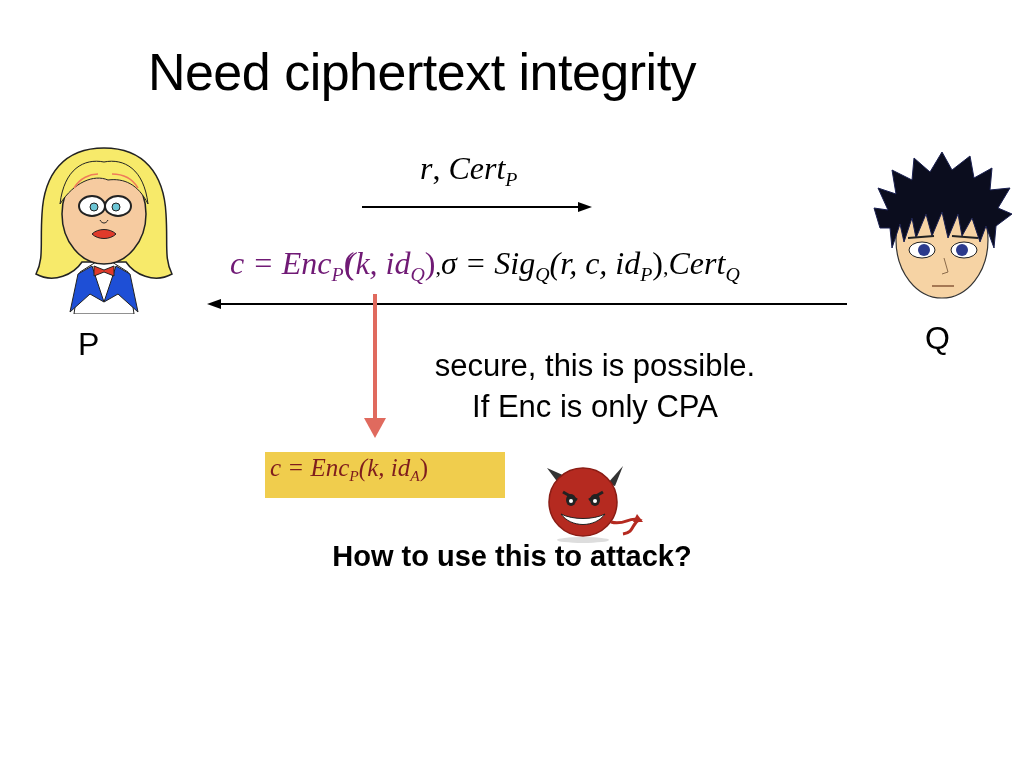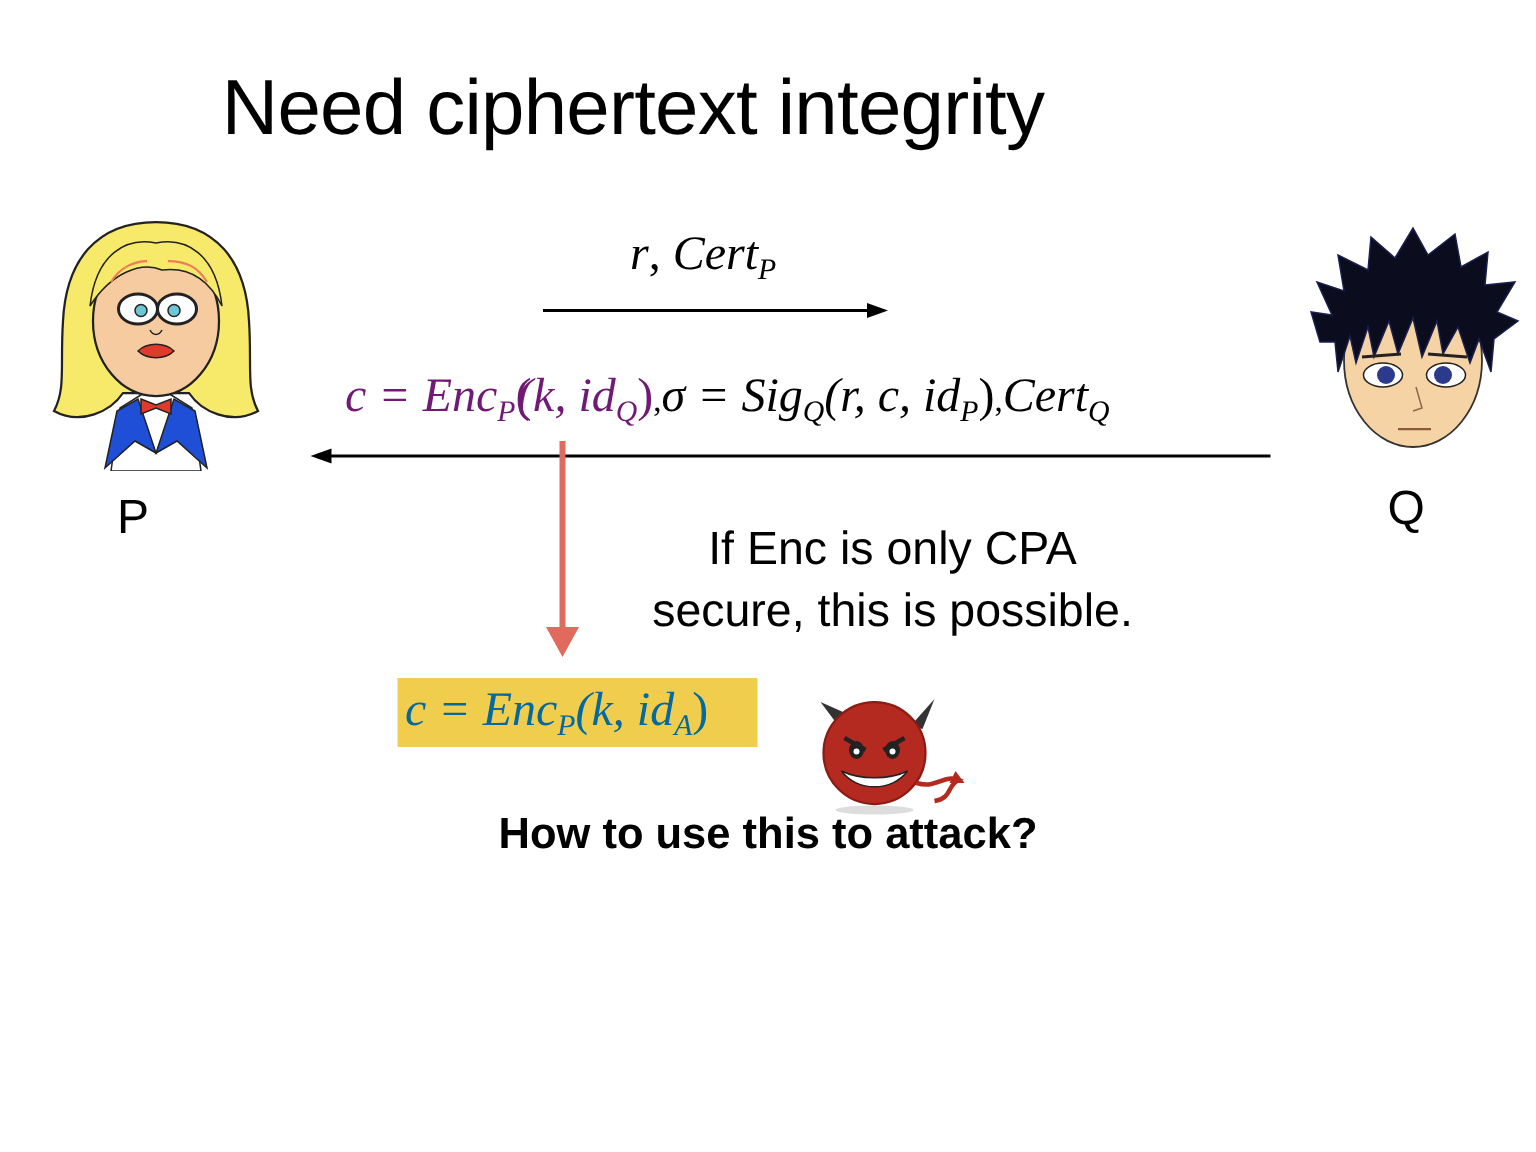--- a/index.html
+++ b/index.html
@@ -10,21 +10,21 @@
              font-family: "Liberation Sans", "DejaVu Sans", sans-serif; letter-spacing: -0.5px; }
     .math { font-family: "Liberation Serif", "DejaVu Serif", serif; font-style: italic; white-space: nowrap; }
     .math .up { font-style: normal; }
     .math sub { font-size: 62%; vertical-align: -0.35em; line-height: 0; }
     .msg1 { left: 420px; top: 150px; font-size: 32px; }
     .msg2 { left: 230px; top: 245px; font-size: 32px; }
     .green { color: #701a75; }
     .label { font-size: 32px; font-family: "Liberation Sans", sans-serif; }
     .note { left: 395px; top: 345px; width: 400px; text-align: center; font-size: 31px; line-height: 41px; }
     .forged { left: 265px; top: 452px; width: 240px; height: 46px; background: #f0cd4d; }
-    .forged-text { left: 270px; top: 454px; font-size: 32px; color: #0369a1; }
+    .forged-text { left: 270px; top: 454px; font-size: 25px; color: #7f1d1d; }
     .question { left: 0; width: 1024px; top: 540px; text-align: center; font-size: 29px; font-weight: bold; }
   </style>
 </head>
 <body>
 
 <div class="abs title">Need ciphertext integrity</div>
 
 <div class="abs" style="left:34px; top:144px; width:140px; height:170px;">
   <svg width="140" height="170" viewBox="0 0 140 170">
 
@@ -90,22 +90,22 @@
   <line x1="14" y1="8" x2="642" y2="8" stroke="#000" stroke-width="2"></line>
   <polygon points="2,8 16,3 16,13" fill="#000"></polygon>
 </svg>
 
 <svg class="abs" style="left:360px; top:292px;" width="30" height="150">
   <line x1="15" y1="2" x2="15" y2="128" stroke="#e06a5e" stroke-width="4"></line>
   <polygon points="4,126 26,126 15,146" fill="#e06a5e"></polygon>
 </svg>
 
 <div class="abs note">
+  <div>secure, this is possible.</div>
   <div>If Enc is only CPA</div>
-  <div>secure, this is possible.</div>
 </div>
 
 <div class="abs forged"></div>
 <div class="abs math forged-text">
   <span>c = </span><span>Enc</span><sub>P</sub><span>(k, id</span><sub>A</sub><span class="up">)</span>
 </div>
 
 <div class="abs" style="left:545px; top:462px; width:100px; height:82px;">
   <svg width="100" height="82" viewBox="0 0 100 82">
     <ellipse cx="38" cy="78" rx="26" ry="3" fill="#ddd"></ellipse>

